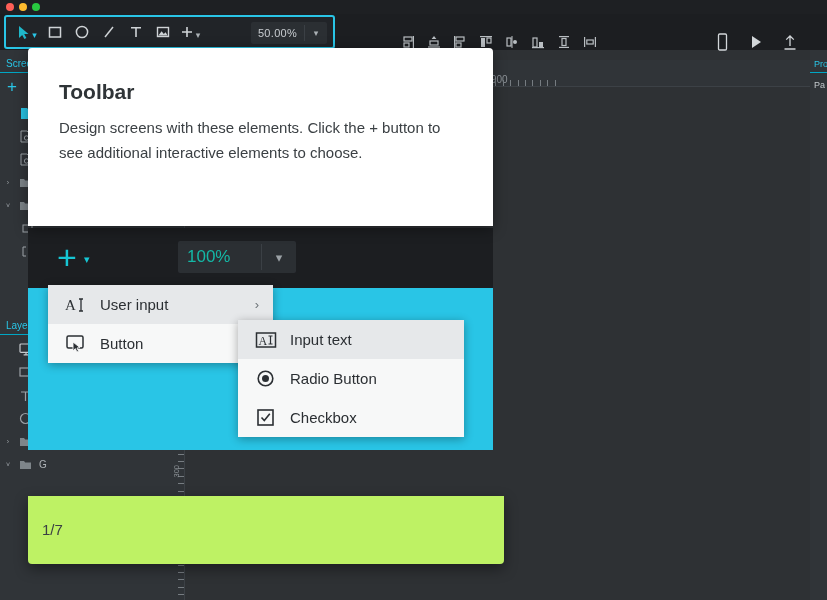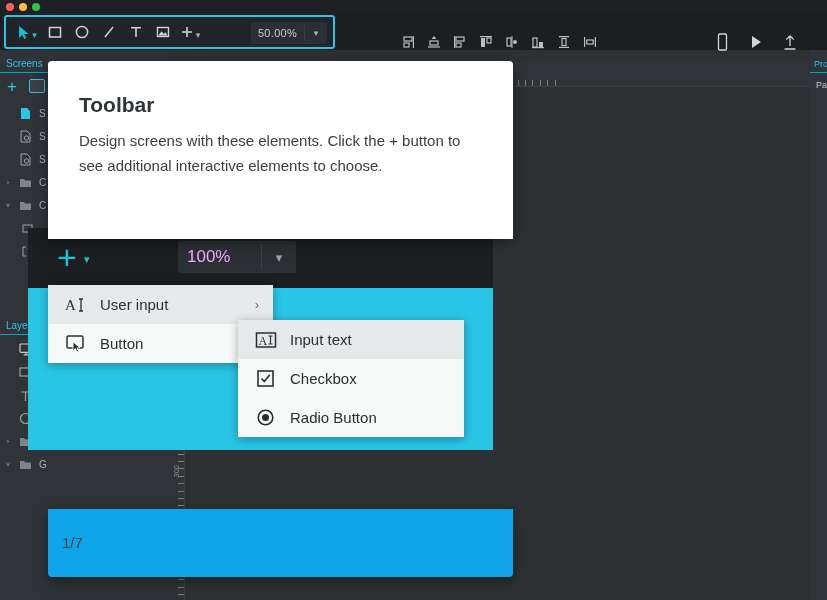--- a/index.html
+++ b/index.html
@@ -68,57 +68,57 @@
   .ruler-v{position:absolute;left:168px;top:86px;width:16px;height:514px;background:#303438;
            border-right:1px solid #3c4146;overflow:hidden;}
   .vtick{position:absolute;right:0;height:1px;background:#767c81;}
   .vtick.maj{width:11px;background:#8d9398;}
   .vtick.min{width:6px;}
   .vlbl{position:absolute;right:3px;font-size:7.5px;color:#8d9398;
         writing-mode:vertical-rl;transform:rotate(180deg);}
   .canvas{position:absolute;left:184px;top:86px;width:626px;height:514px;background:#2e3134;}
 
   
-  .rightpanel{position:absolute;right:0;top:50px;width:17px;height:550px;background:#303438;text-align:right;}
+  .rightpanel{position:absolute;right:0;top:50px;width:17px;height:550px;background:#303438;}
   .rp-tabs{height:22px;display:flex;align-items:flex-end;padding-left:4px;gap:8px;border-bottom:1px solid #00a6c4;}
   .rp-tab{font-size:9px;color:#29c5e6;padding-bottom:3px;white-space:nowrap;}
   .rp-sub{padding:7px 0 0 4px;font-size:9px;color:#c3c8cc;white-space:nowrap;}
 
   
   .cyanband{position:absolute;left:28px;top:288px;width:465px;height:162px;background:#29c5e6;}
 
   
   .sim-bar{position:absolute;left:28px;top:228px;width:465px;height:60px;background:#1c1e21;}
   .sim-plus{position:absolute;left:57px;top:240px;color:#16c6d4;font-size:34px;line-height:1;font-weight:300;}
   .sim-plus-chev{position:absolute;left:84px;top:253px;color:#16c6d4;font-size:11px;}
   .sim-zoom{position:absolute;left:178px;top:241px;width:118px;height:32px;background:#2b2f33;
             border-radius:2px;display:flex;align-items:center;}
-  .sim-zoom .val{flex:1;padding-left:9px;font-size:17px;color:#f0abfc;}
+  .sim-zoom .val{flex:1;padding-left:9px;font-size:17px;color:#14b8a6;}
   .sim-zoom .sep{width:1px;height:26px;background:#3b4045;}
   .sim-zoom .dd{width:34px;text-align:center;color:#9ba1a6;font-size:13px;}
 
   
   .menu{position:absolute;background:#f7f8f8;box-shadow:0 2px 9px rgba(0,0,0,.33);}
   #menu-main{left:48px;top:285px;width:225px;}
   #menu-sub{left:238px;top:320px;width:226px;}
   .mitem{height:39px;display:flex;align-items:center;padding-left:16px;gap:13px;
          font-size:15px;color:#2b2f33;}
   .mitem.hl{background:#e6e8ea;}
   .mitem .mic{width:23px;height:23px;display:flex;align-items:center;justify-content:center;color:#2b2f33;}
   .mitem .marrow{margin-left:auto;margin-right:14px;color:#6d7479;font-size:13px;}
 
   
-  .dialog{position:absolute;left:28px;top:61px;width:406px;height:468px;
-          pointer-events:none;margin-left:20px;}
+  .dialog{position:absolute;left:28px;top:48px;width:406px;height:468px;
+          pointer-events:none;}
   .dlg-top{position:absolute;left:0;top:0;width:465px;height:178px;background:#fff;
            border-radius:4px 4px 0 0;box-shadow:0 3px 14px rgba(0,0,0,.4);}
   .dlg-title{position:absolute;left:31px;top:32px;font-size:21px;font-weight:bold;color:#2f3437;}
   .dlg-body{position:absolute;left:31px;top:68px;width:404px;font-size:15px;line-height:24.5px;color:#3b4044;}
-  .dlg-bot{position:absolute;left:0;top:448px;width:465px;height:68px;background:#0ea5e9;
-           border-radius:0 0 4px 4px;box-shadow:0 5px 14px rgba(0,0,0,.4);}
+  .dlg-bot{position:absolute;left:0;top:448px;width:465px;height:68px;background:#bef264;
+           border-radius:0 0 4px 4px;box-shadow:0 5px 14px rgba(0,0,0,.4);padding-left:11px;}
   .dlg-page{position:absolute;left:14px;top:25px;font-size:15px;color:#3b4044;}
   .dlg-next{position:absolute;right:19px;top:14px;width:121px;height:38px;background:#00b5bd;
             border-radius:3px;display:flex;align-items:center;justify-content:center;
             color:#fff;font-size:15px;pointer-events:auto;cursor:pointer;}
 </style>
 </head>
 <body>
 
 <div id="app">
 
@@ -574,34 +574,34 @@
             <rect x="1.5" y="3" width="19" height="14" fill="none" stroke="#2b2f33" stroke-width="1.5"></rect>
             <text x="3.5" y="14.5" font-family="Liberation Serif,serif" font-size="12" fill="#2b2f33">A</text>
             <path d="M13.5 6 h4 M15.5 6 v8 M13.5 14 h4" stroke="#2b2f33" stroke-width="1.2" fill="none"></path>
           </svg>
       </span>
       <span>Input text</span>
     </div>
     <div class="mitem">
       <span class="mic">
         <svg width="21" height="21" viewBox="0 0 21 21">
-            <rect x="3" y="3" width="15" height="15" fill="none" stroke="#2b2f33" stroke-width="1.6"></rect>
-            <path d="M6.5 10.5 L9.3 13.6 L14.8 6.8" stroke="#2b2f33" stroke-width="1.6" fill="none"></path>
-          </svg>
-      </span>
-      <span>Checkbox</span>
+            <circle cx="10.5" cy="10.5" r="7.3" fill="none" stroke="#2b2f33" stroke-width="1.6"></circle>
+            <circle cx="10.5" cy="10.5" r="3.5" fill="#2b2f33"></circle>
+          </svg>
+      </span>
+      <span>Radio Button</span>
     </div>
     <div class="mitem">
       <span class="mic">
         <svg width="21" height="21" viewBox="0 0 21 21">
-            <circle cx="10.5" cy="10.5" r="7.3" fill="none" stroke="#2b2f33" stroke-width="1.6"></circle>
-            <circle cx="10.5" cy="10.5" r="3.5" fill="#2b2f33"></circle>
-          </svg>
-      </span>
-      <span>Radio Button</span>
+            <rect x="3" y="3" width="15" height="15" fill="none" stroke="#2b2f33" stroke-width="1.6"></rect>
+            <path d="M6.5 10.5 L9.3 13.6 L14.8 6.8" stroke="#2b2f33" stroke-width="1.6" fill="none"></path>
+          </svg>
+      </span>
+      <span>Checkbox</span>
     </div>
   </div>
 
   <div class="dialog">
     <div class="dlg-top">
       <div class="dlg-title">Toolbar</div>
       <div class="dlg-body">Design screens with these elements. Click the + button to see additional interactive elements to choose.</div>
     </div>
     <div class="dlg-bot">
       <div class="dlg-page">1/7</div>

